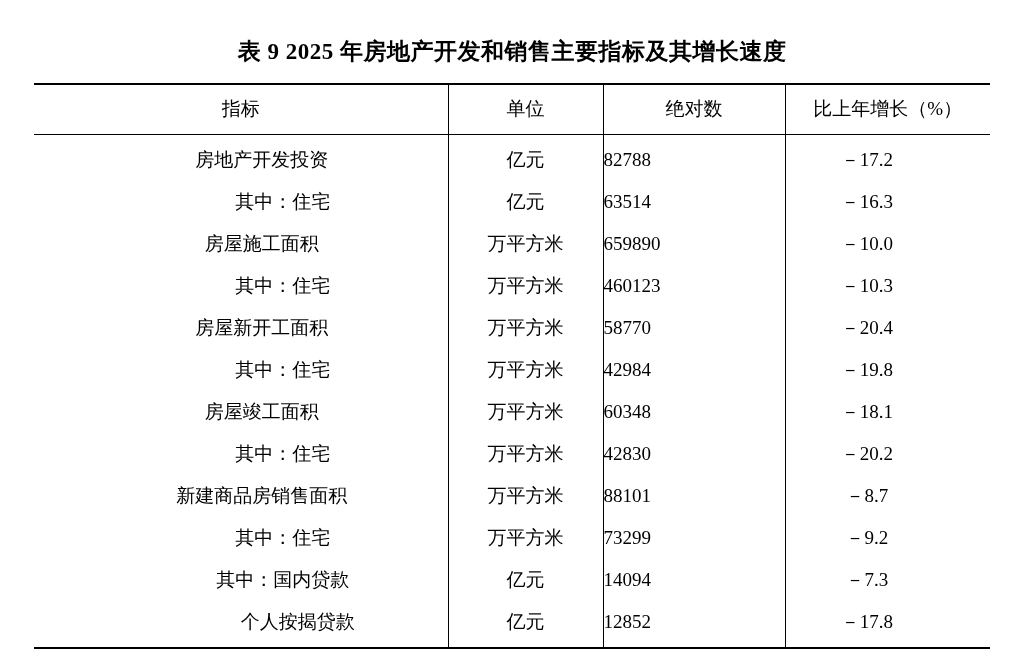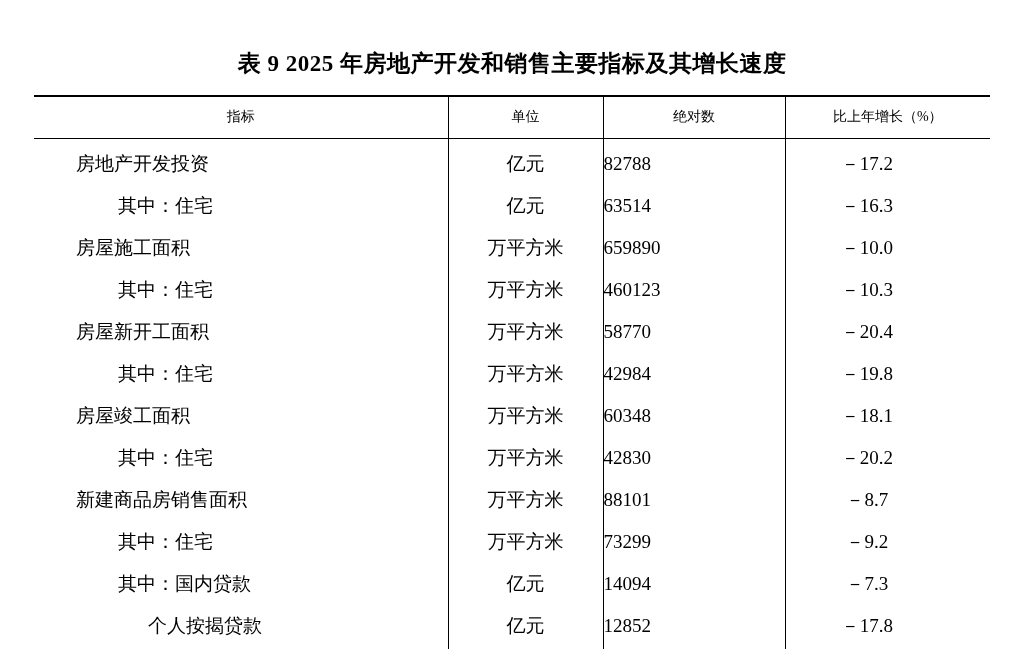--- a/index.html
+++ b/index.html
@@ -12,21 +12,21 @@
     height: 649px;
     font-family: "Liberation Serif", "DejaVu Serif", serif;
     color: #000000;
     overflow: hidden;
   }
   .page {
     position: relative;
     width: 1024px;
     height: 539px;
     box-sizing: border-box;
-    padding: 12px;
+    padding: 0;
   }
   .table-title {
     text-align: center;
     font-size: 23px;
     font-weight: bold;
     letter-spacing: 0.5px;
     padding-top: 36px;
     padding-bottom: 16px;
   }
   table.stats {
@@ -34,36 +34,36 @@
     width: 956px;
     margin: 0 auto;
     table-layout: fixed;
   }
   table.stats col.c0 { width: 414px; }
   table.stats col.c1 { width: 155px; }
   table.stats col.c2 { width: 182px; }
   table.stats col.c3 { width: 205px; }
 
   table.stats thead th {
-    font-size: 14px;
+    font-size: 19px;
     font-weight: normal;
     padding: 11px 0 12px 0;
     border-top: 2px solid #000;
     border-bottom: 1.4px solid #000;
   }
   table.stats thead th.divcol {
     border-right: 1.2px solid #000;
   }
   table.stats tbody td {
     font-size: 19px;
     padding: 8px 0 8px 0;
     height: 21px;
   }
   table.stats tbody td.label {
-    text-align: left;
+    text-align: center;
     padding-left: 42px;
     border-right: 1.2px solid #000;
   }
   table.stats tbody td.label.indent1 {
     padding-left: 84px;
   }
   table.stats tbody td.label.indent2 {
     padding-left: 114px;
   }
   table.stats tbody td.unit {

